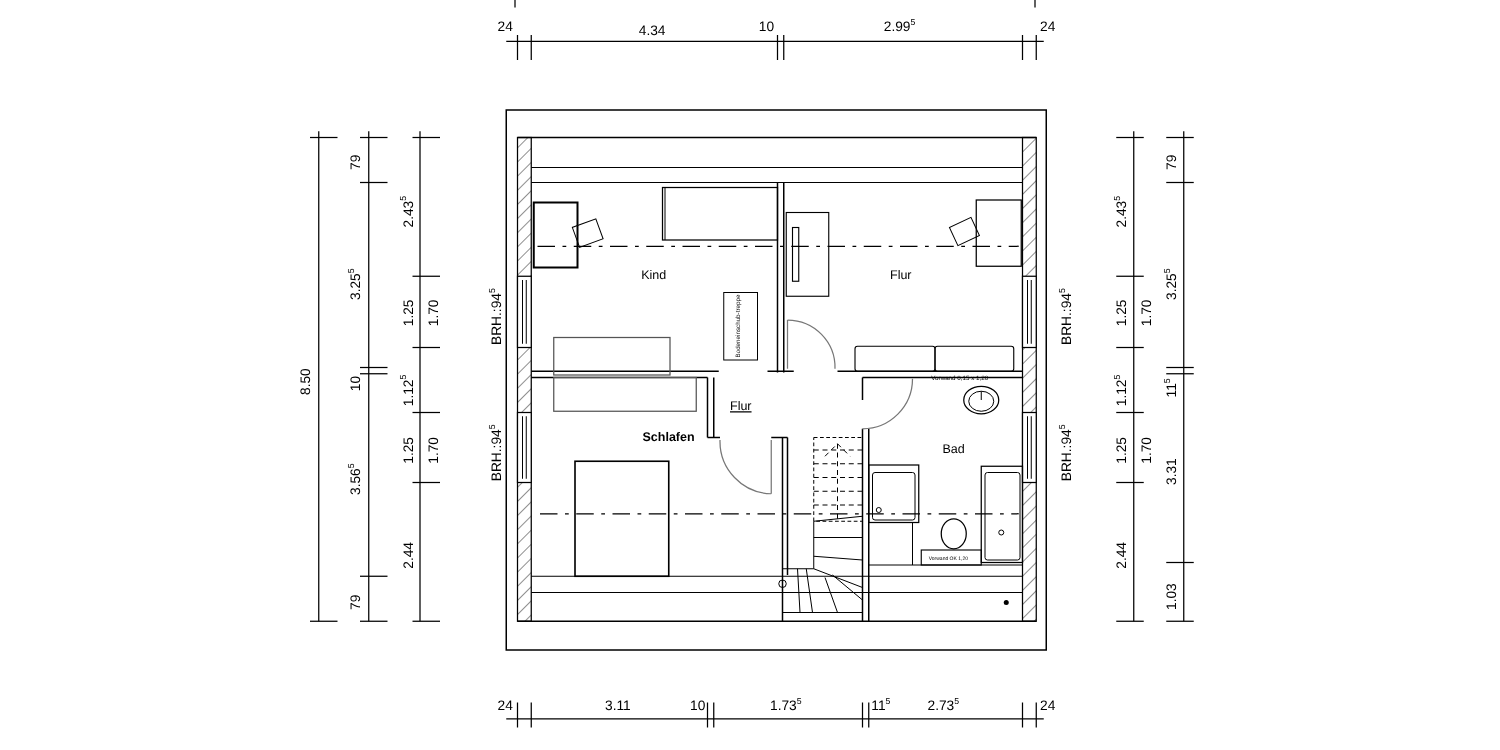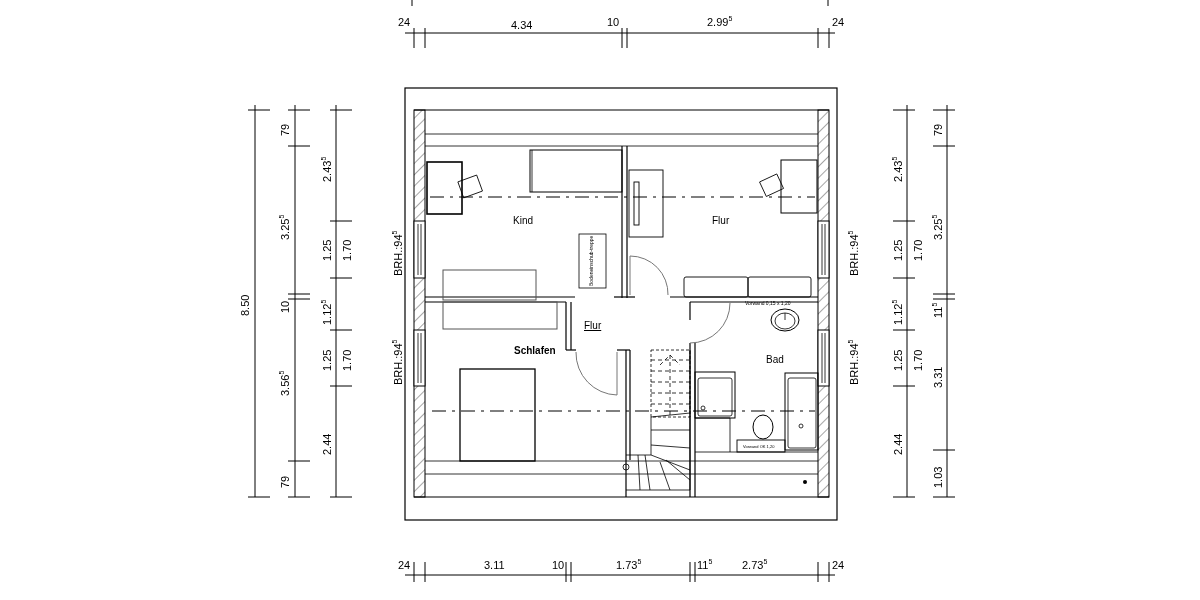--- a/index.html
+++ b/index.html
@@ -219,21 +219,21 @@
     <line class="thin" x1="626" y1="490" x2="690" y2="490"></line>
     <line class="thin" x1="690" y1="350" x2="690" y2="490"></line>
     <circle cx="626" cy="467" r="3" fill="none" stroke="#000" stroke-width="0.8"></circle>
   </g>
 </svg>
 
 <div class="room" style="left:513px;top:215px;text-align:center;">Kind</div>
 <div class="room" style="left:712px;top:215px;">Flur</div>
 <div class="room" style="left:514px;top:345px;font-weight:bold;">Schlafen</div>
 <div class="room" style="left:584px;top:320px;text-decoration:underline;">Flur</div>
-<div class="room" style="left:754px;top:354px;margin-left:12px;">Bad</div>
+<div class="room" style="left:754px;top:354px;">Bad</div>
 
 <div class="tiny rot" style="left:588px;top:286px;">Bodeneinschub-treppe</div>
 <div class="tiny" style="left:745px;top:300px;">Vorwand 0,15 x 1,20</div>
 <div class="tiny" style="left:743px;top:444px;font-size:4px;">Vorwand OK 1,20</div>
 
 <div class="lbl rot" style="left:393px;top:276px;"><span>BRH.:94</span><sup>5</sup></div>
 <div class="lbl rot" style="left:393px;top:385px;"><span>BRH.:94</span><sup>5</sup></div>
 <div class="lbl rot" style="left:849px;top:276px;"><span>BRH.:94</span><sup>5</sup></div>
 <div class="lbl rot" style="left:849px;top:385px;"><span>BRH.:94</span><sup>5</sup></div>
 

